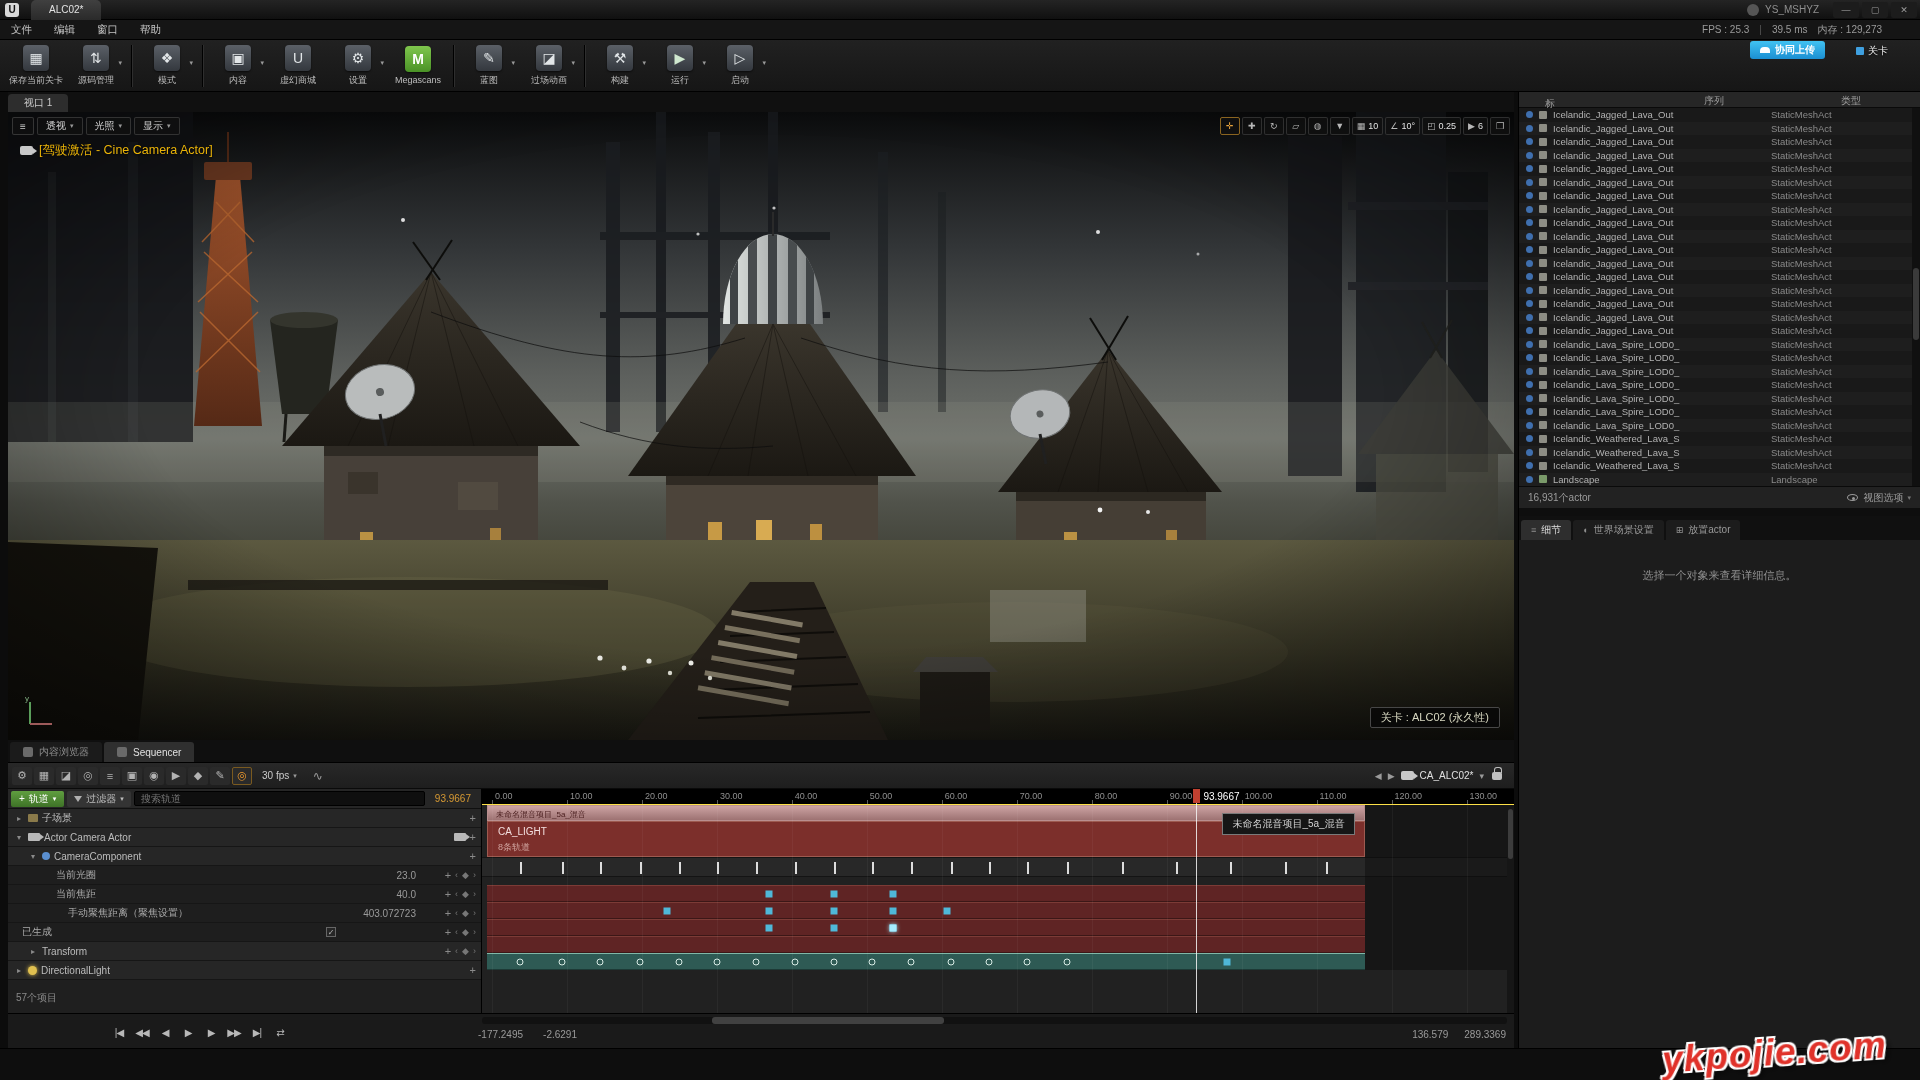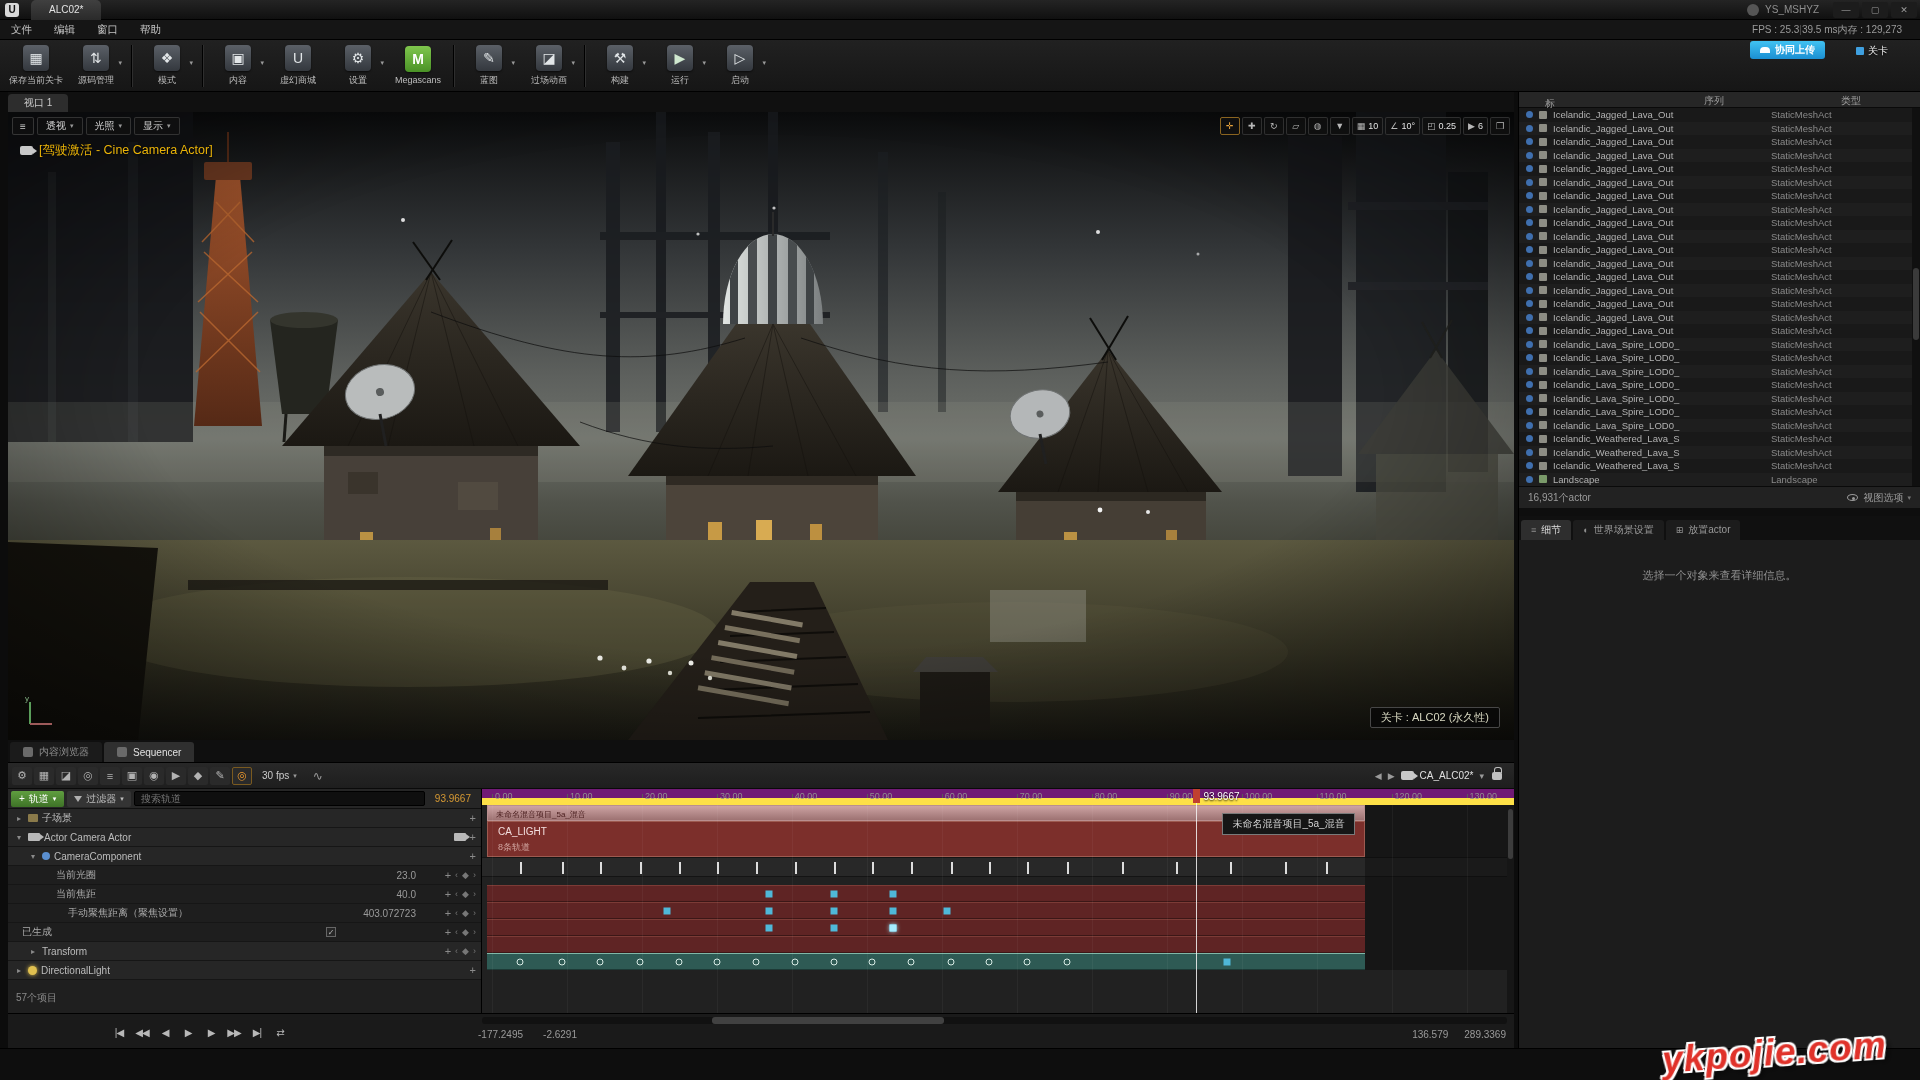--- a/index.html
+++ b/index.html
@@ -12,21 +12,21 @@
 .title-tab{margin-left:12px;height:20px;padding:0 18px;background:linear-gradient(#404040,#2a2a2a);border-radius:5px 5px 0 0;display:flex;align-items:center;color:#e2e2e2;font-size:10px;}
 .tb-spacer{flex:1}
 .tb-avatar{width:12px;height:12px;border-radius:50%;background:#555;margin-right:6px;}
 .tb-user{color:#8f8f8f;font-size:10px;margin-right:14px;}
 .winbtn{width:26px;height:16px;display:flex;align-items:center;justify-content:center;color:#9a9a9a;font-size:9px;margin-right:3px;background:#1c1c1c;border-radius:2px;}
 
 
 #menubar{position:absolute;left:0;top:20px;width:1920px;height:20px;background:#151515;border-bottom:1px solid #000;display:flex;align-items:center;z-index:39;}
 #menu-items{display:flex;align-items:center;height:100%;}
 .menu-item{padding:0 11px;color:#c4c4c4;font-size:10.5px;height:100%;display:flex;align-items:center;}
-#menu-right{margin-left:auto;margin-right:18px;display:flex;align-items:center;color:#9a9a9a;font-size:10px;}
+#menu-right{margin-left:auto;margin-right:38px;display:flex;gap:10px;align-items:center;color:#9a9a9a;font-size:10px;}
 #menu-right .sep{color:#555;}
 
 
 #upload-badge{position:absolute;left:1750px;top:41px;height:18px;padding:0 10px;background:linear-gradient(#41c2f2,#1b8fd2);border-radius:3px;color:#fff;font-size:10px;display:flex;align-items:center;gap:5px;z-index:60;font-weight:bold;}
 #upload-badge .cloud{width:10px;height:6px;background:#fff;border-radius:4px 4px 0 0;}
 #level-chip{position:absolute;left:1856px;top:44px;color:#ececec;font-size:10px;display:flex;gap:4px;align-items:center;z-index:60;text-shadow:0 1px 2px #000;}
 #level-chip .cube{width:8px;height:8px;background:#3fa0e0;border-radius:1px;}
 
 
 #toolbar{position:absolute;left:0;top:40px;width:1920px;height:52px;background:linear-gradient(#212121,#161616);border-bottom:1px solid #000;display:flex;align-items:center;padding:0 6px;z-index:30;}
@@ -97,21 +97,21 @@
 .tplus{color:#8a8a8a;font-size:11px;}
 .ticam{width:12px;height:8px;background:#b9b9b9;border-radius:1px;position:relative;flex:none;}
 .ticam::after{content:"";position:absolute;left:12px;top:1px;border-top:3px solid transparent;border-bottom:3px solid transparent;border-left:4px solid #b9b9b9;}
 .ticomp{width:8px;height:8px;border-radius:50%;background:#5a8fd0;flex:none;}
 .tifolder{width:10px;height:8px;background:#8a7a4a;border-radius:1px;flex:none;}
 .tisun{width:9px;height:9px;border-radius:50%;background:#e0c050;box-shadow:0 0 4px #e0c050;flex:none;}
 .tcheck{width:10px;height:10px;border:1px solid #666;background:#262626;color:#b8b8b8;font-size:8px;line-height:9px;text-align:center;}
 #seq-itemcount{position:absolute;left:8px;top:202px;color:#8a8a8a;font-size:10px;}
 
 #seq-timeline{position:absolute;left:474px;top:26px;width:1032px;height:224px;background:#212121;overflow:hidden;}
-#ruler{position:absolute;left:0;top:0;width:100%;height:16px;background:#701a75;border-bottom:7px solid #fde047;z-index:4;}
+#ruler{position:absolute;left:0;top:0;width:100%;height:16px;background:#000000;border-bottom:1px solid #fde047;z-index:4;}
 .rlabel{position:absolute;top:2px;font-size:9px;color:#8f8f8f;}
 .rtick{position:absolute;bottom:0;width:1px;height:4px;background:#5a5a5a;}
 #tl-content{position:absolute;left:0;top:16px;width:100%;height:208px;}
 .gridv{position:absolute;top:0;height:208px;width:1px;background:rgba(255,255,255,0.045);}
 .tl-row{position:absolute;left:0;width:100%;}
 .clipband{position:absolute;top:0;bottom:0;}
 #row-audio{top:0;height:16px;}
 #row-audio .clipband{background:linear-gradient(#cda3a3,#9d7272);border:1px solid #b98f8f;}
 .audio-label{position:absolute;left:8px;top:3px;font-size:8px;color:#4c2020;white-space:nowrap;}
 #row-light{top:16px;height:36px;}

